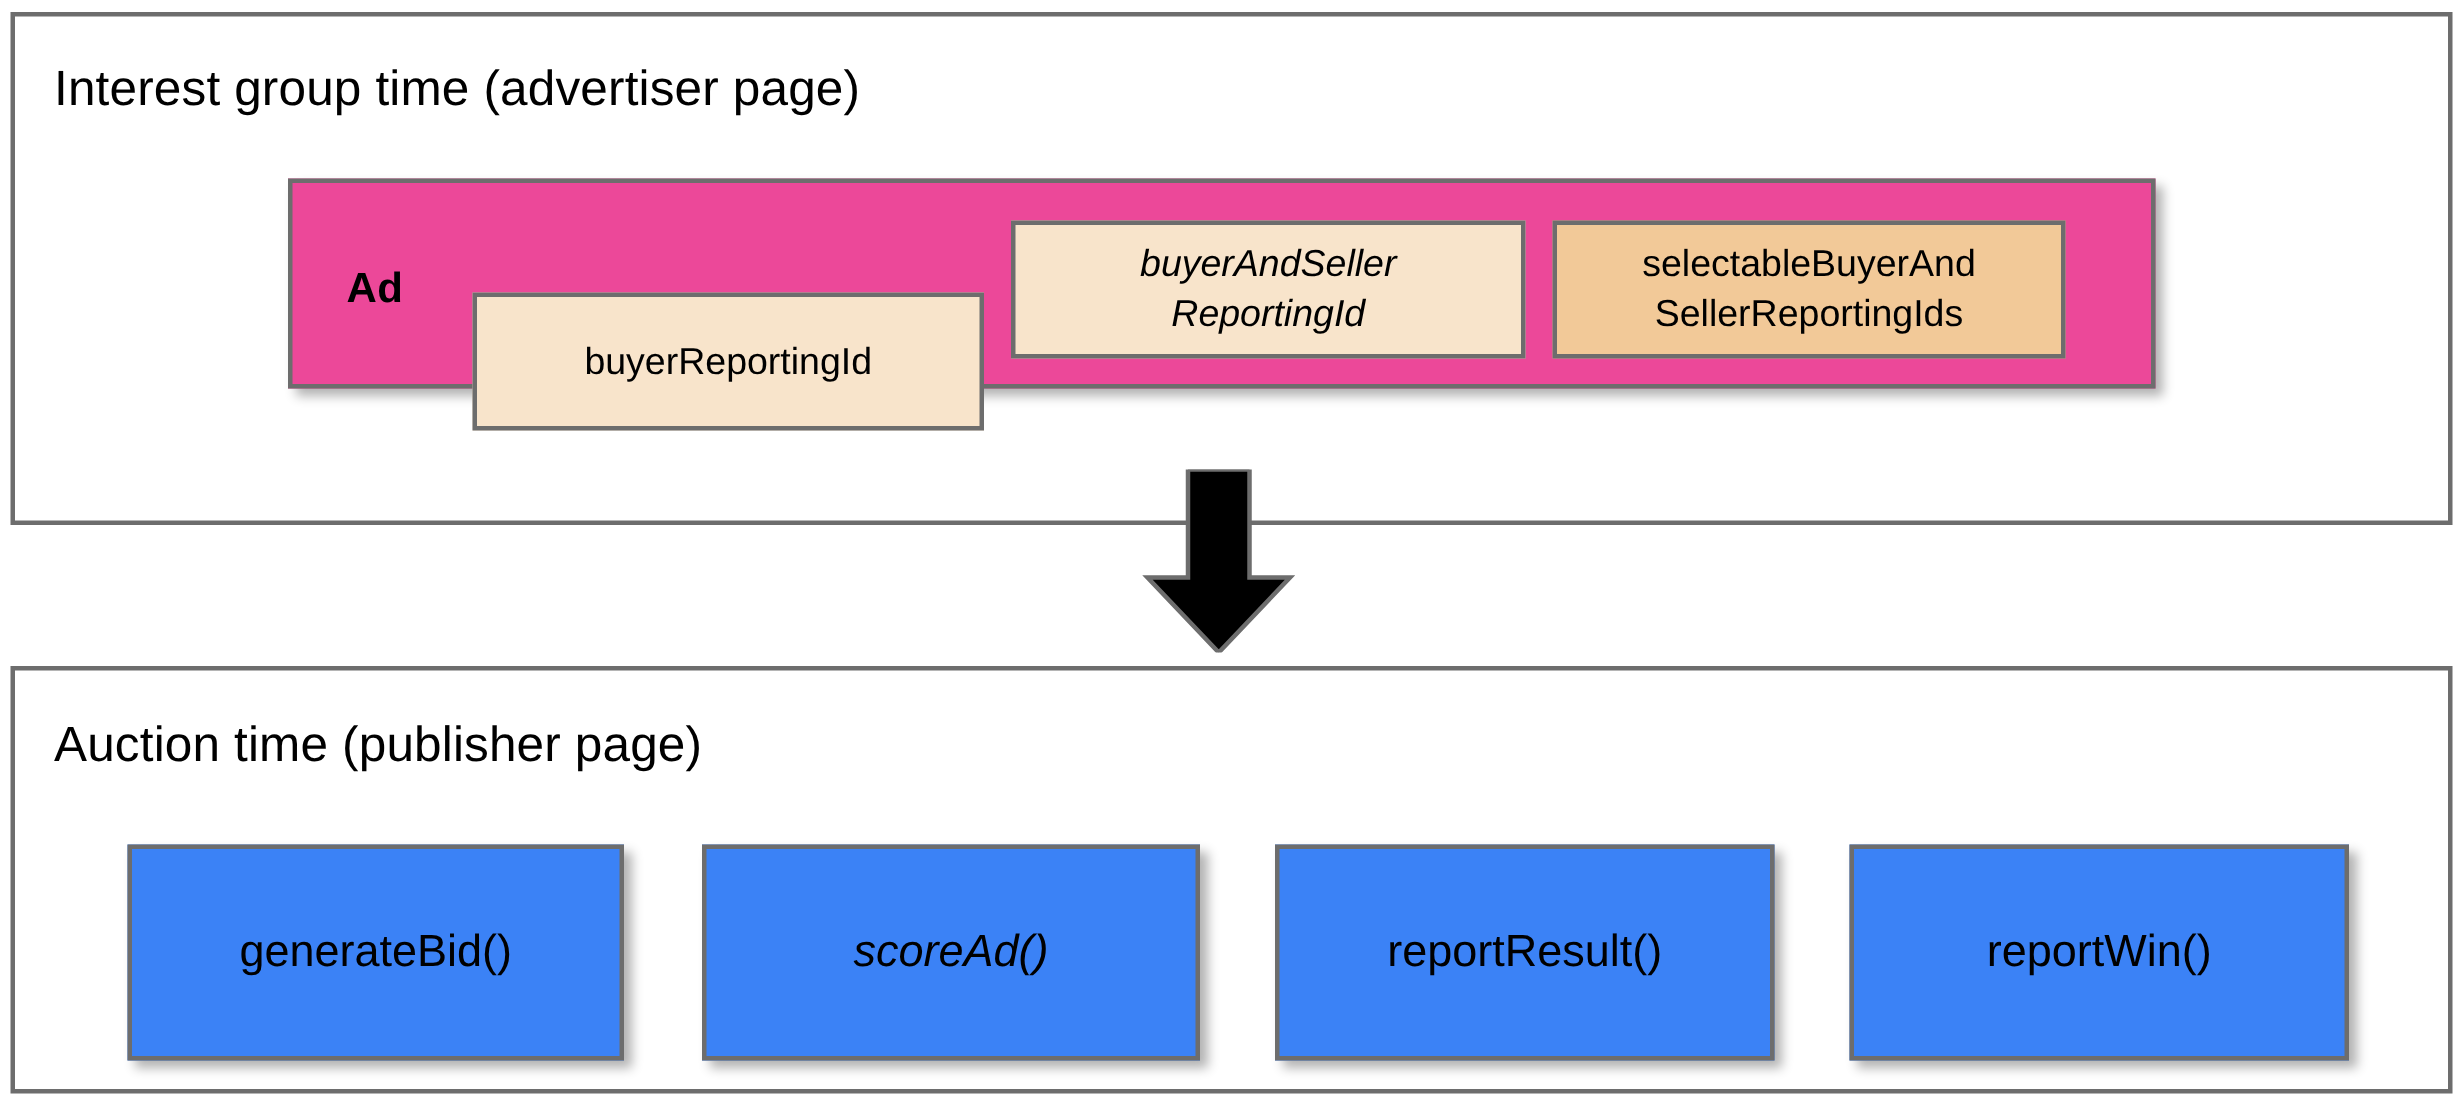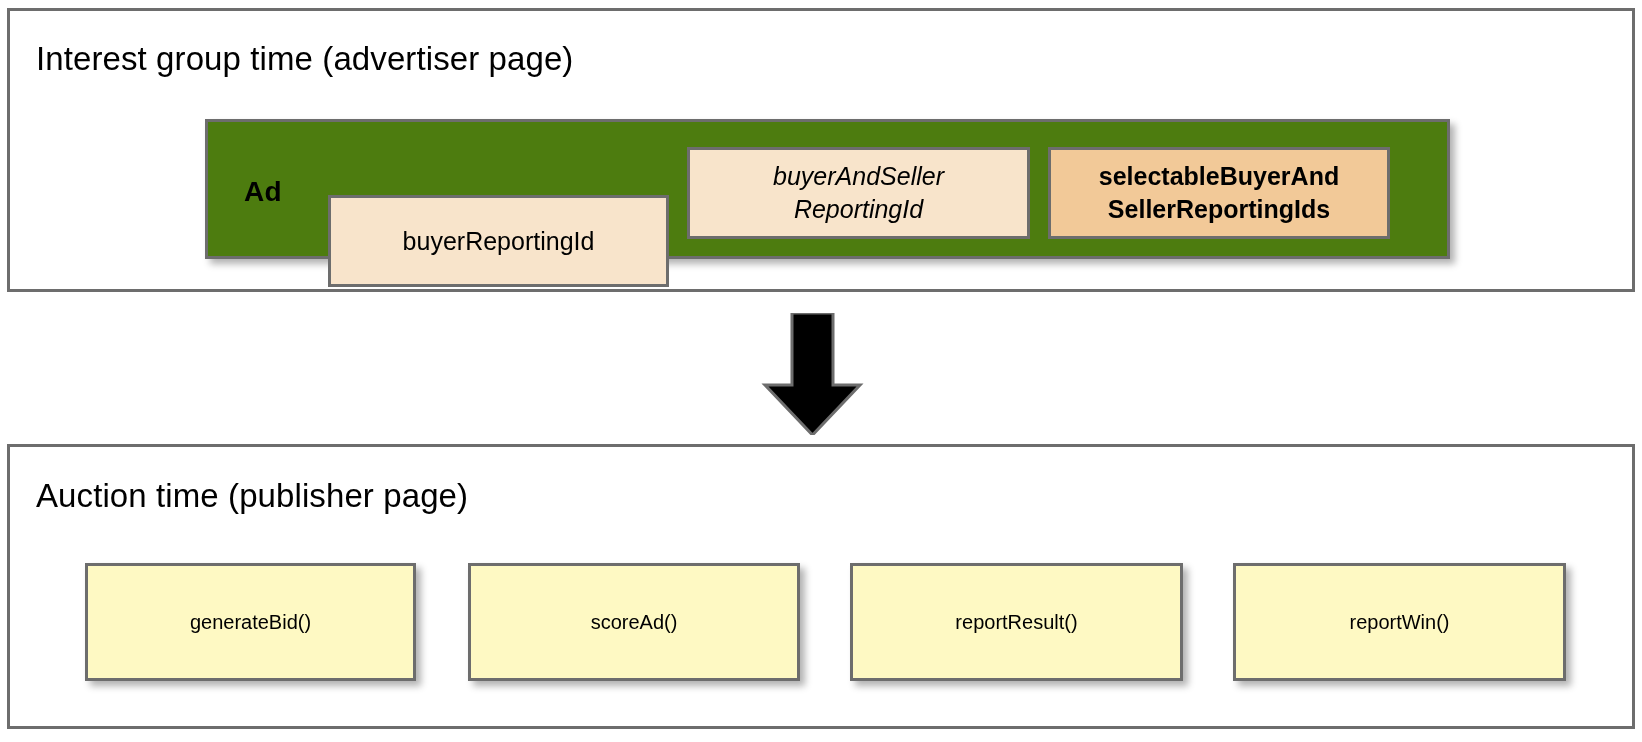--- a/index.html
+++ b/index.html
@@ -27,21 +27,21 @@
   .panel {
     position: absolute;
     background: #ffffff;
     border: 3px solid #6d6d6d;
     box-sizing: border-box;
   }
   #panel-advertiser {
     left: 7px;
     top: 8px;
     width: 1628px;
-    height: 284px;
+    height: 342px;
   }
   #panel-auction {
     left: 7px;
     top: 444px;
     width: 1628px;
     height: 285px;
     padding-left: 32px;
   }
 
   .panel-title {
@@ -57,25 +57,25 @@
     top: 31px;
   }
   #panel-auction .panel-title {
     left: 26px;
     top: 32px;
   }
 
   
   #ad-container {
     position: absolute;
-    left: 195px;
+    left: 182px;
     top: 108px;
     width: 1245px;
     height: 140px;
-    background: #4d7c0f;
+    background: #ec4899;
     border: 3px solid #6d6d6d;
     box-sizing: border-box;
     box-shadow: 5px 5px 7px rgba(0,0,0,0.30);
   }
   #ad-label {
     position: absolute;
     left: 36px;
     top: 54px;
     font-size: 28px;
     font-weight: bold;
@@ -96,48 +96,48 @@
     font-size: 25px;
     line-height: 33px;
     color: #000000;
     padding: 0 6px;
   }
   .field-box.tone-light { background: #f8e4cb; }
   .field-box.tone-dark  { background: #f2c998; }
 
   #field-0 { left: 120px;  width: 341px; margin-top: 48px; }
   #field-1 { left: 479px;  width: 343px; font-style: italic; }
-  #field-2 { left: 840px;  width: 342px; font-weight: bold; }
+  #field-2 { left: 840px;  width: 342px; }
 
   
   #flow-arrow {
     position: absolute;
     left: 760px;
     top: 313px;
     width: 105px;
     height: 122px;
   }
 
   
   .fn-box {
     position: absolute;
     top: 116px;
-    height: 118px;
-    background: #fef9c3;
+    height: 144px;
+    background: #3b82f6;
     border: 3px solid #6d6d6d;
     box-sizing: border-box;
     display: flex;
     align-items: center;
     justify-content: center;
-    font-size: 20px;
+    font-size: 30px;
     color: #000000;
     box-shadow: 5px 5px 7px rgba(0,0,0,0.30);
   }
   #fn-0 { left: 75px;   width: 331px; }
-  #fn-1 { left: 458px;  width: 332px; }
+  #fn-1 { left: 458px;  width: 332px; font-style: italic; }
   #fn-2 { left: 840px;  width: 333px; align-items: center; }
   #fn-3 { left: 1223px; width: 333px; }
 </style>
 </head>
 <body>
 
 <div id="diagram">
 
   <section class="panel" id="panel-advertiser">
     <div class="panel-title">Interest group time (advertiser page)</div>

